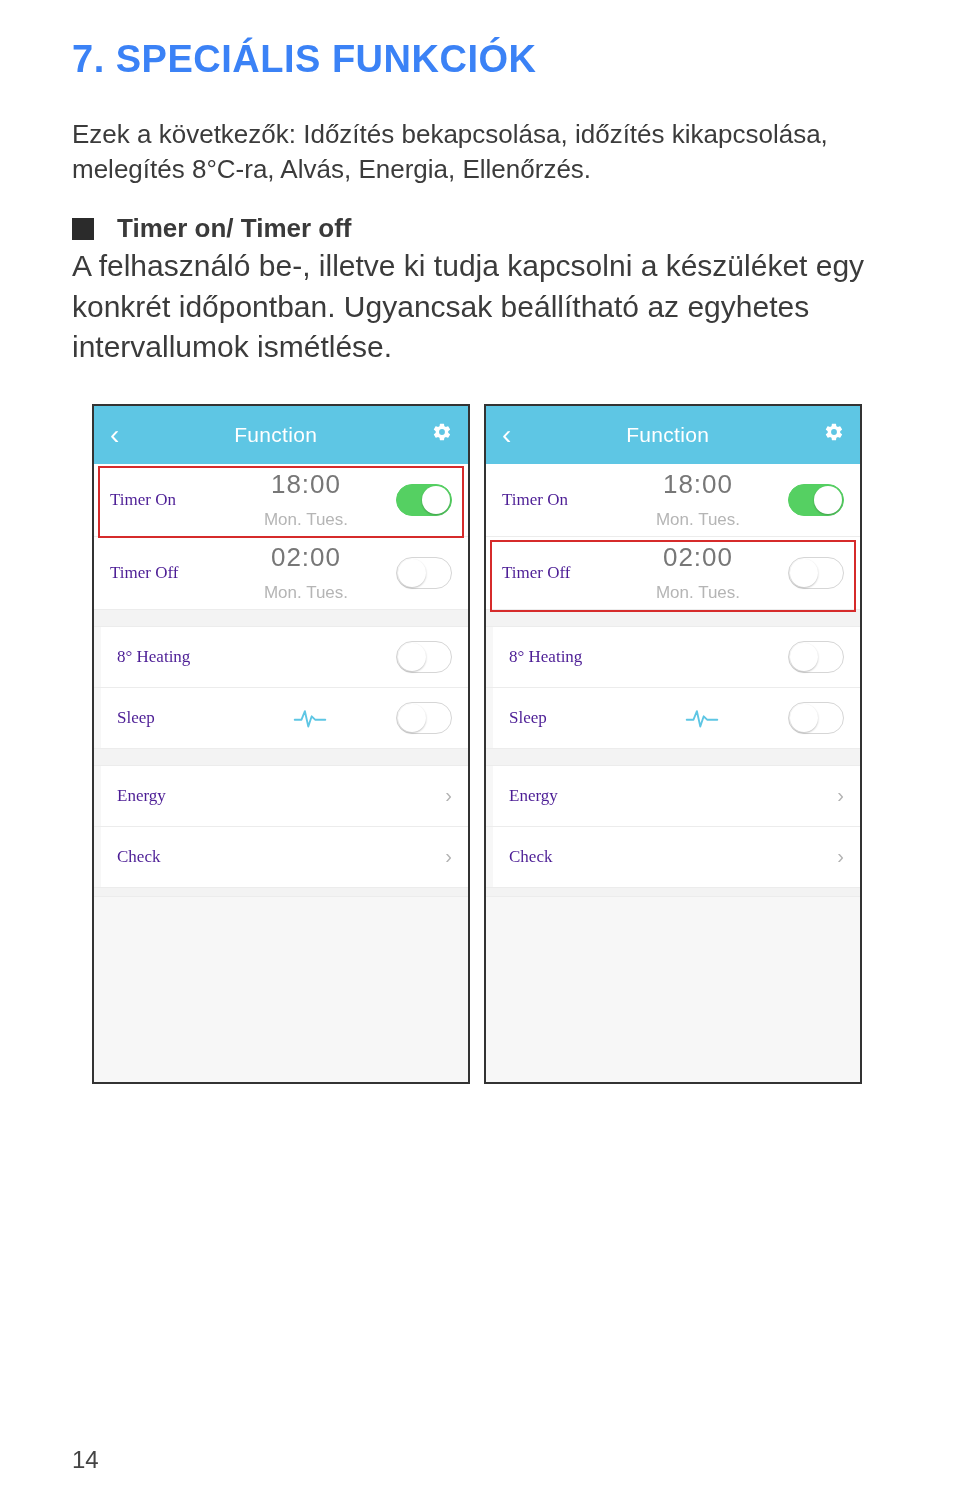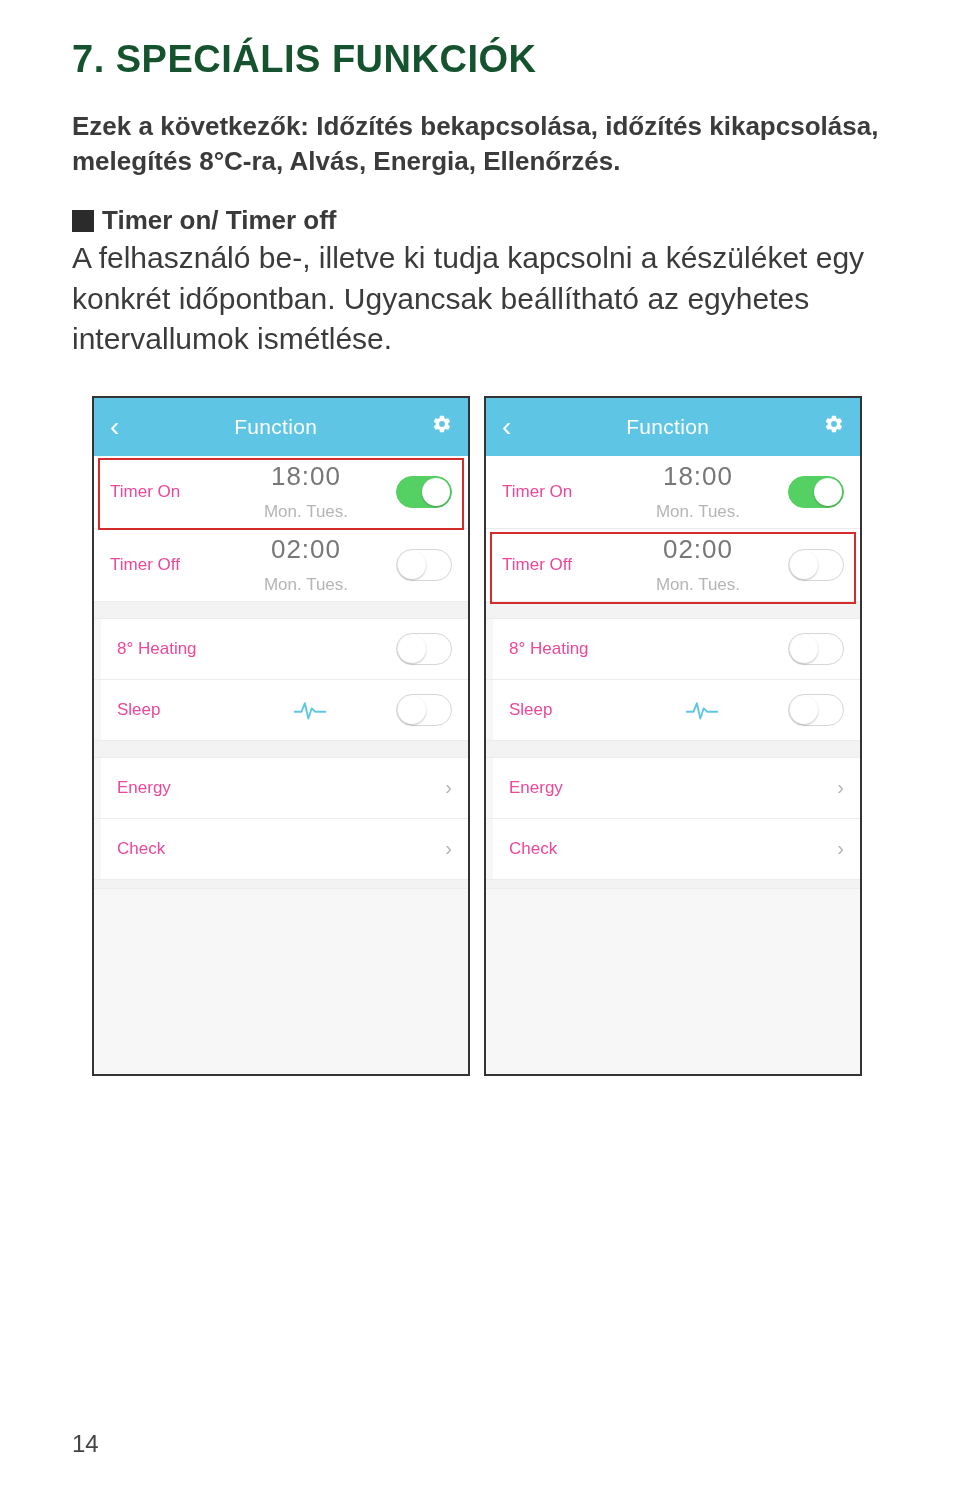--- a/index.html
+++ b/index.html
@@ -8,42 +8,41 @@
     height: 1502px;
     background: #ffffff;
     font-family: Arial, Helvetica, sans-serif;
     color: #3a3a3a;
     position: relative;
     padding: 38px 72px 0 72px;
   }
   .title {
     font-size: 38px;
     font-weight: bold;
-    color: #14532d;
-    margin-bottom: 28px;
+    color: #3b82f6;
+    margin-bottom: 36px;
     letter-spacing: 0.5px;
   }
   .para {
     font-size: 26px;
     color: #3b3b3b;
     line-height: 1.35;
     margin-bottom: 26px;
-    font-weight: bold;
   }
   .sub {
     font-size: 30px;
     color: #3b3b3b;
     line-height: 1.35;
   }
   .sub-head {
     font-weight: bold;
     font-size: 26px;
     display: flex;
     align-items: center;
-    gap: 8px;
+    gap: 23px;
     margin-bottom: 2px;
   }
   .sq {
     width: 22px; height: 22px;
     background: #2b2b2b;
     display: inline-block;
     flex: 0 0 auto;
   }
   .phones {
     display: flex;
@@ -77,23 +76,24 @@
     display: flex;
     align-items: center;
     padding: 0 16px;
     background: #fff;
     position: relative;
   }
   .row.h68 { height: 72px; }
   .row.h56 { height: 60px; margin-left: 7px; }
   .row .label {
     font-size: 17px;
-    color: #ec4899;
+    color: #4c1d95;
     width: 106px;
     flex: 0 0 auto;
+    font-family: Liberation Serif, serif;
   }
   .timecol {
     flex: 1;
     display: flex;
     flex-direction: column;
     align-items: center;
     justify-content: center;
     gap: 10px;
   }
   .timecol .time {
@@ -141,21 +141,21 @@
   .sleep-icon svg { width: 34px; height: 22px; }
   .hl {
     position: absolute;
     border: 2px solid #d62b2b;
     pointer-events: none;
     z-index: 5;
   }
   .pagenum {
     position: absolute;
     left: 72px;
-    bottom: 44px;
+    bottom: 28px;
     font-size: 24px;
     color: #444;
   }
   .divline { height: 1px; background: #ececec; }
 </style>
 </head>
 <body>
 
 <div class="title">7. SPECIÁLIS FUNKCIÓK</div>
 

